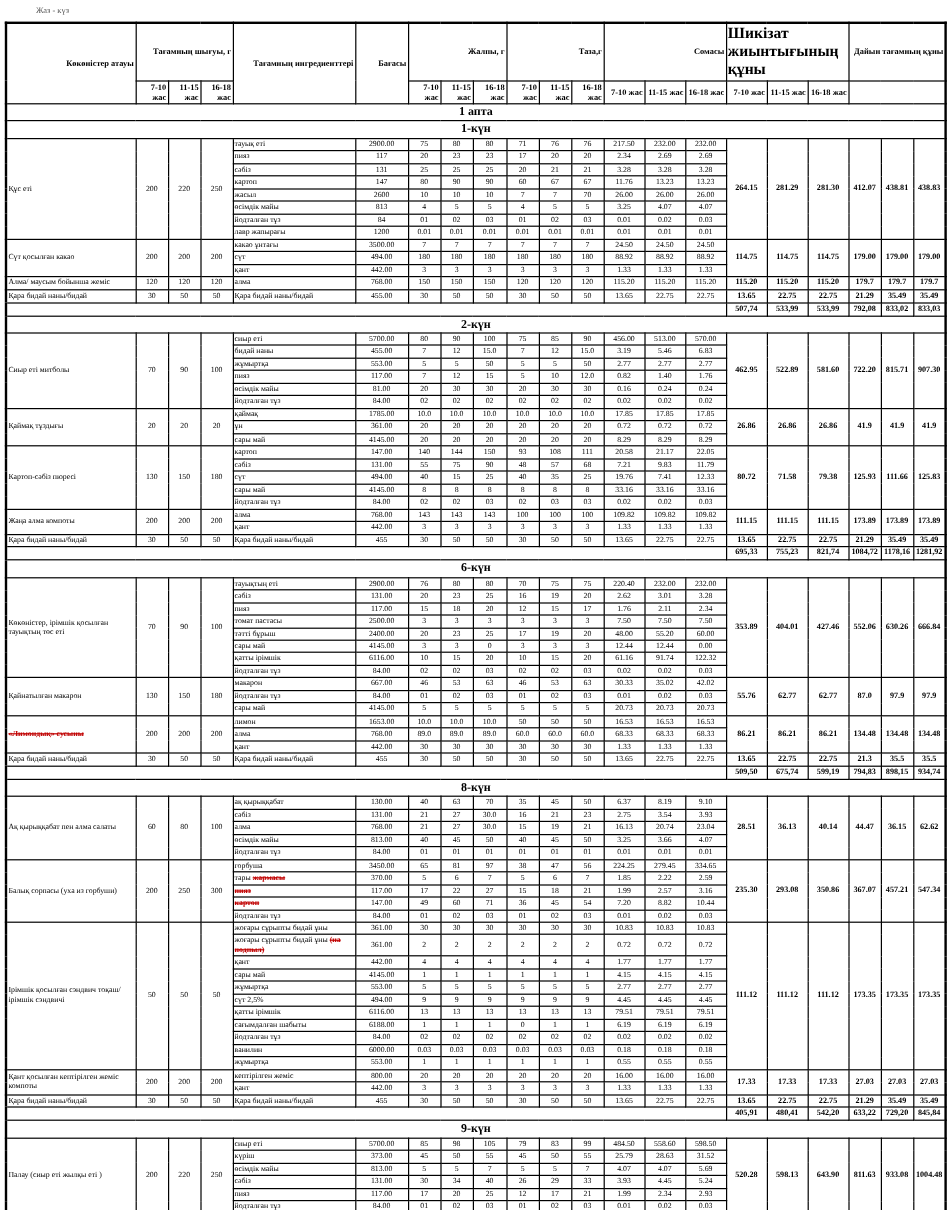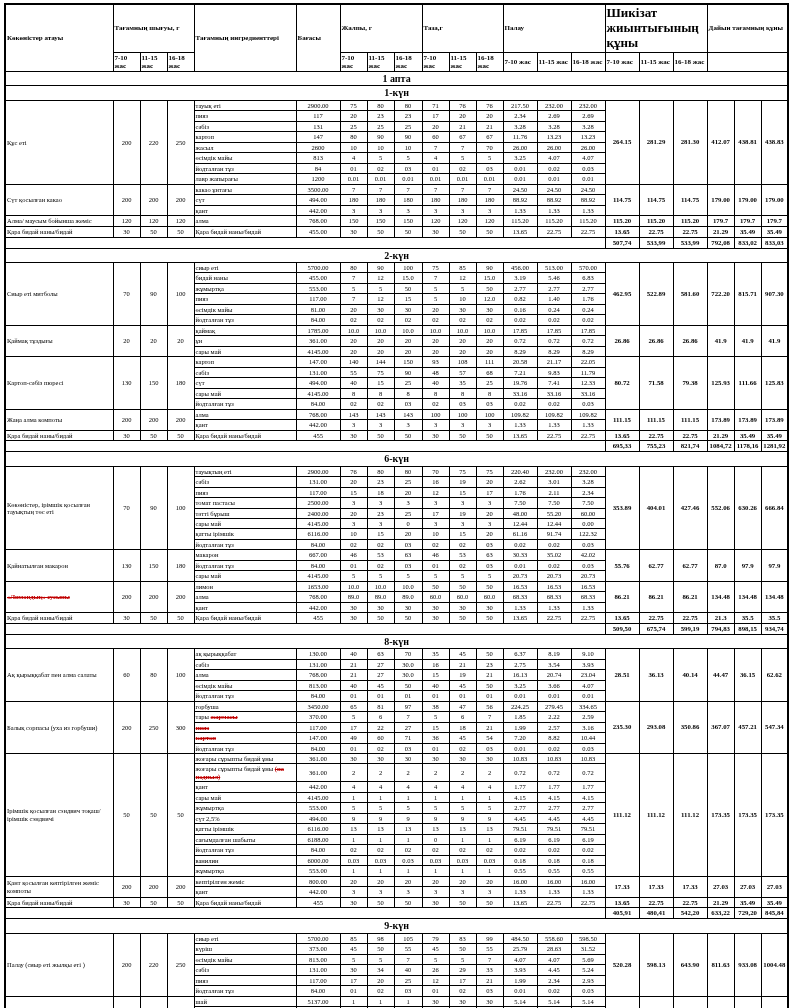--- a/index.html
+++ b/index.html
@@ -2,37 +2,38 @@
 <html><head>
 <meta charset="utf-8">
 <style>
   html,body{margin:0;padding:0;background:#fff;}
   .page{width:791px;min-height:1008px;box-sizing:border-box;padding:3px 4px 6px 4px;
         font-family:"Liberation Serif",serif;background:#fff;}
   .doc-title{font-size:7px;color:#555;margin:2px 0 5px 26px;}
   table.menu{border-collapse:collapse;table-layout:fixed;width:782px;border:2px solid #000;}
   .menu th,.menu td{border:1px solid #000;font-size:6.5px;line-height:1.15;
         padding:1px 1px;vertical-align:middle;overflow:hidden;word-wrap:break-word;}
-  .menu th{font-weight:bold;text-align:left;font-size:7px;}
+  .menu th{font-weight:bold;text-align:right;font-size:7px;}
   th.grp-left{text-align:left;font-size:13px;}
   .age{font-size:6.3px;}
   td.dish{text-align:left;}
   td.ing{text-align:left;}
   td.num{text-align:center;}
   td.price{text-align:center;}
   td.cost{font-weight:bold;text-align:center;font-size:6.8px;}
   tr.sec td{font-weight:bold;text-align:center;font-size:10px;padding:1px;}
   tr.totals td{font-weight:bold;}
   tr.totals td.spacer{border-left:2px solid #000;}
   .red-strike{color:#c00000;font-weight:bold;text-decoration:line-through;}
 </style>
 </head>
 <body>
 
 <div class="page">
+  <div class="doc-title">Жаз - күз</div>
 
   <table class="menu">
     <colgroup>
       <col style="width:108px">
       <col style="width:27px">
         <col style="width:27px">
         <col style="width:27px">
       <col style="width:102px">
       <col style="width:44px">
       <col style="width:27px">
@@ -52,21 +53,21 @@
         <col style="width:27px">
     </colgroup>
     <thead>
       <tr>
         <th rowspan="2">Көкөністер атауы</th>
         <th colspan="3">Тағамның шығуы, г</th>
         <th rowspan="2">Тағамның ингредиенттері</th>
         <th rowspan="2">Бағасы</th>
         <th colspan="3">Жалпы, г</th>
         <th colspan="3">Таза,г</th>
-        <th colspan="3">Палау</th>
+        <th colspan="3">Сомасы</th>
         <th colspan="3" class="grp-left">Шикізат жиынтығының құны</th>
         <th colspan="3">Дайын тағамның құны</th>
       </tr>
       <tr id="age-row">
           <th class="age">7-10 жас</th>
           <th class="age">11-15 жас</th>
           <th class="age">16-18 жас</th>
           <th class="age">7-10 жас</th>
           <th class="age">11-15 жас</th>
           <th class="age">16-18 жас</th>

